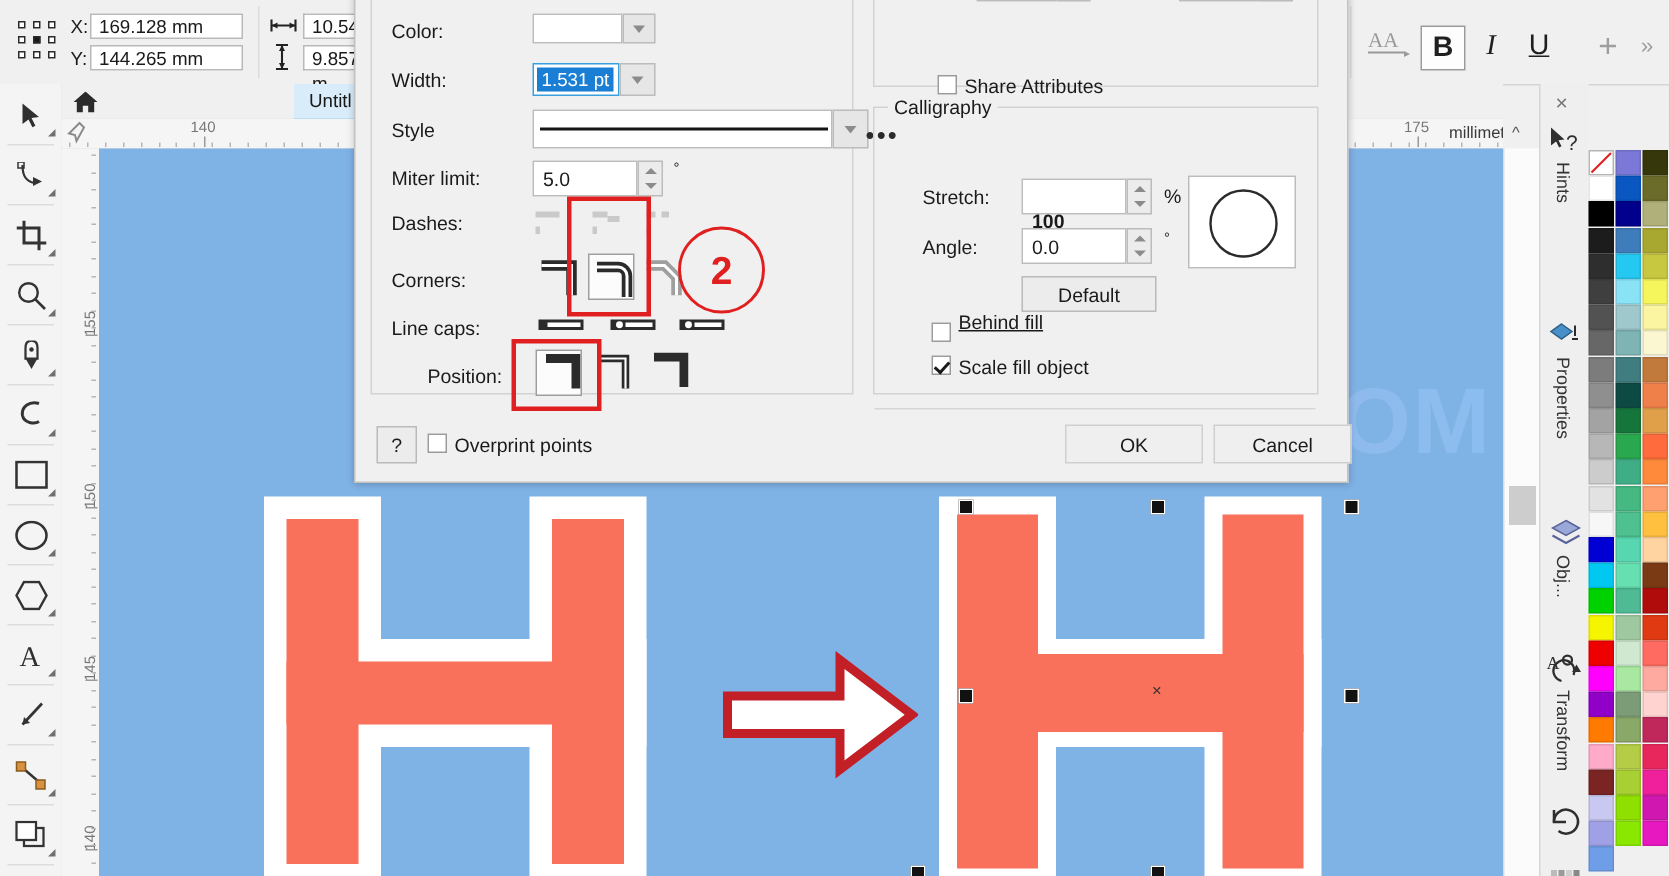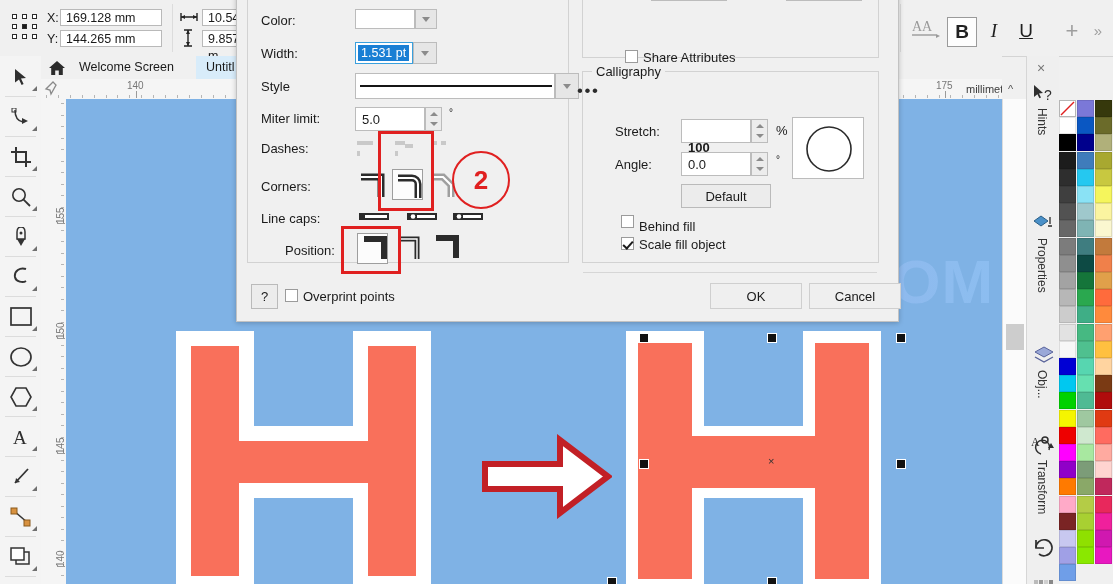--- a/index.html
+++ b/index.html
@@ -304,21 +304,20 @@
       
     </div>
   </div>
 
 </div>
 
 <div id="tabbar" class="abs">
   <svg class="abs" style="left:8px;top:5px;" width="16" height="14" viewBox="0 0 16 14">
     <path d="M8 0L0 7h2.2v7h4V9.5h3.6V14h4V7H16z" fill="#2b2b2b"></path>
   </svg>
-  <div class="tabitem" style="left:28px;">Welcome Screen</div>
   <div class="tabitem active" style="left:155px;width:85px;">Untitl</div>
 </div>
 
 <div id="hruler" class="abs">
   <svg class="abs" style="left:2px;top:2px;" width="16" height="16" viewBox="0 0 16 16">
     <path d="M10 1L3 8l4 1 1 4 5-9z" fill="none" stroke="#8a8a8a" stroke-width="1.3"></path>
   </svg>
   <div class="rnum" style="left:86px;top:1px;">140</div>
   <div class="rtick" style="left:95px;top:12px;width:1px;height:7px;"></div>
   <div class="rnum" style="left:205px;top:1px;">145</div>
@@ -649,21 +648,21 @@
 
   <div class="btn" style="left:444px;top:213px;width:90px;height:24px;">Default</div>
 
   <div class="field" style="left:555px;top:146px;width:72px;height:62px;">
     <svg style="position:absolute;left:11px;top:6px;" width="50" height="50" viewBox="0 0 50 50">
       <circle cx="25" cy="25" r="22" fill="none" stroke="#2b2b2b" stroke-width="1.6"></circle>
     </svg>
   </div>
 
   <div class="chk" style="left:384px;top:244px;"></div>
-  <div class="dlabel" style="left:402px;top:248px;">Behind fill</div>
+  <div class="dlabel" style="left:402px;top:236px;text-decoration:underline;">Behind fill</div>
 
   <div class="chk on" style="left:384px;top:266px;"></div>
   <div class="dlabel" style="left:402px;top:266px;">Scale fill object</div>
 
   <div style="position:absolute;left:346px;top:301px;width:294px;height:1px;background:#d6d6d6;"></div>
   <div class="btn" style="left:473px;top:312px;width:92px;height:26px;border-color:#cfcfcf;background:#efefef;">OK</div>
   <div class="btn" style="left:572px;top:312px;width:92px;height:26px;border-color:#cfcfcf;background:#efefef;">Cancel</div>
 </div>
 
 <div id="rscroll" class="abs">

